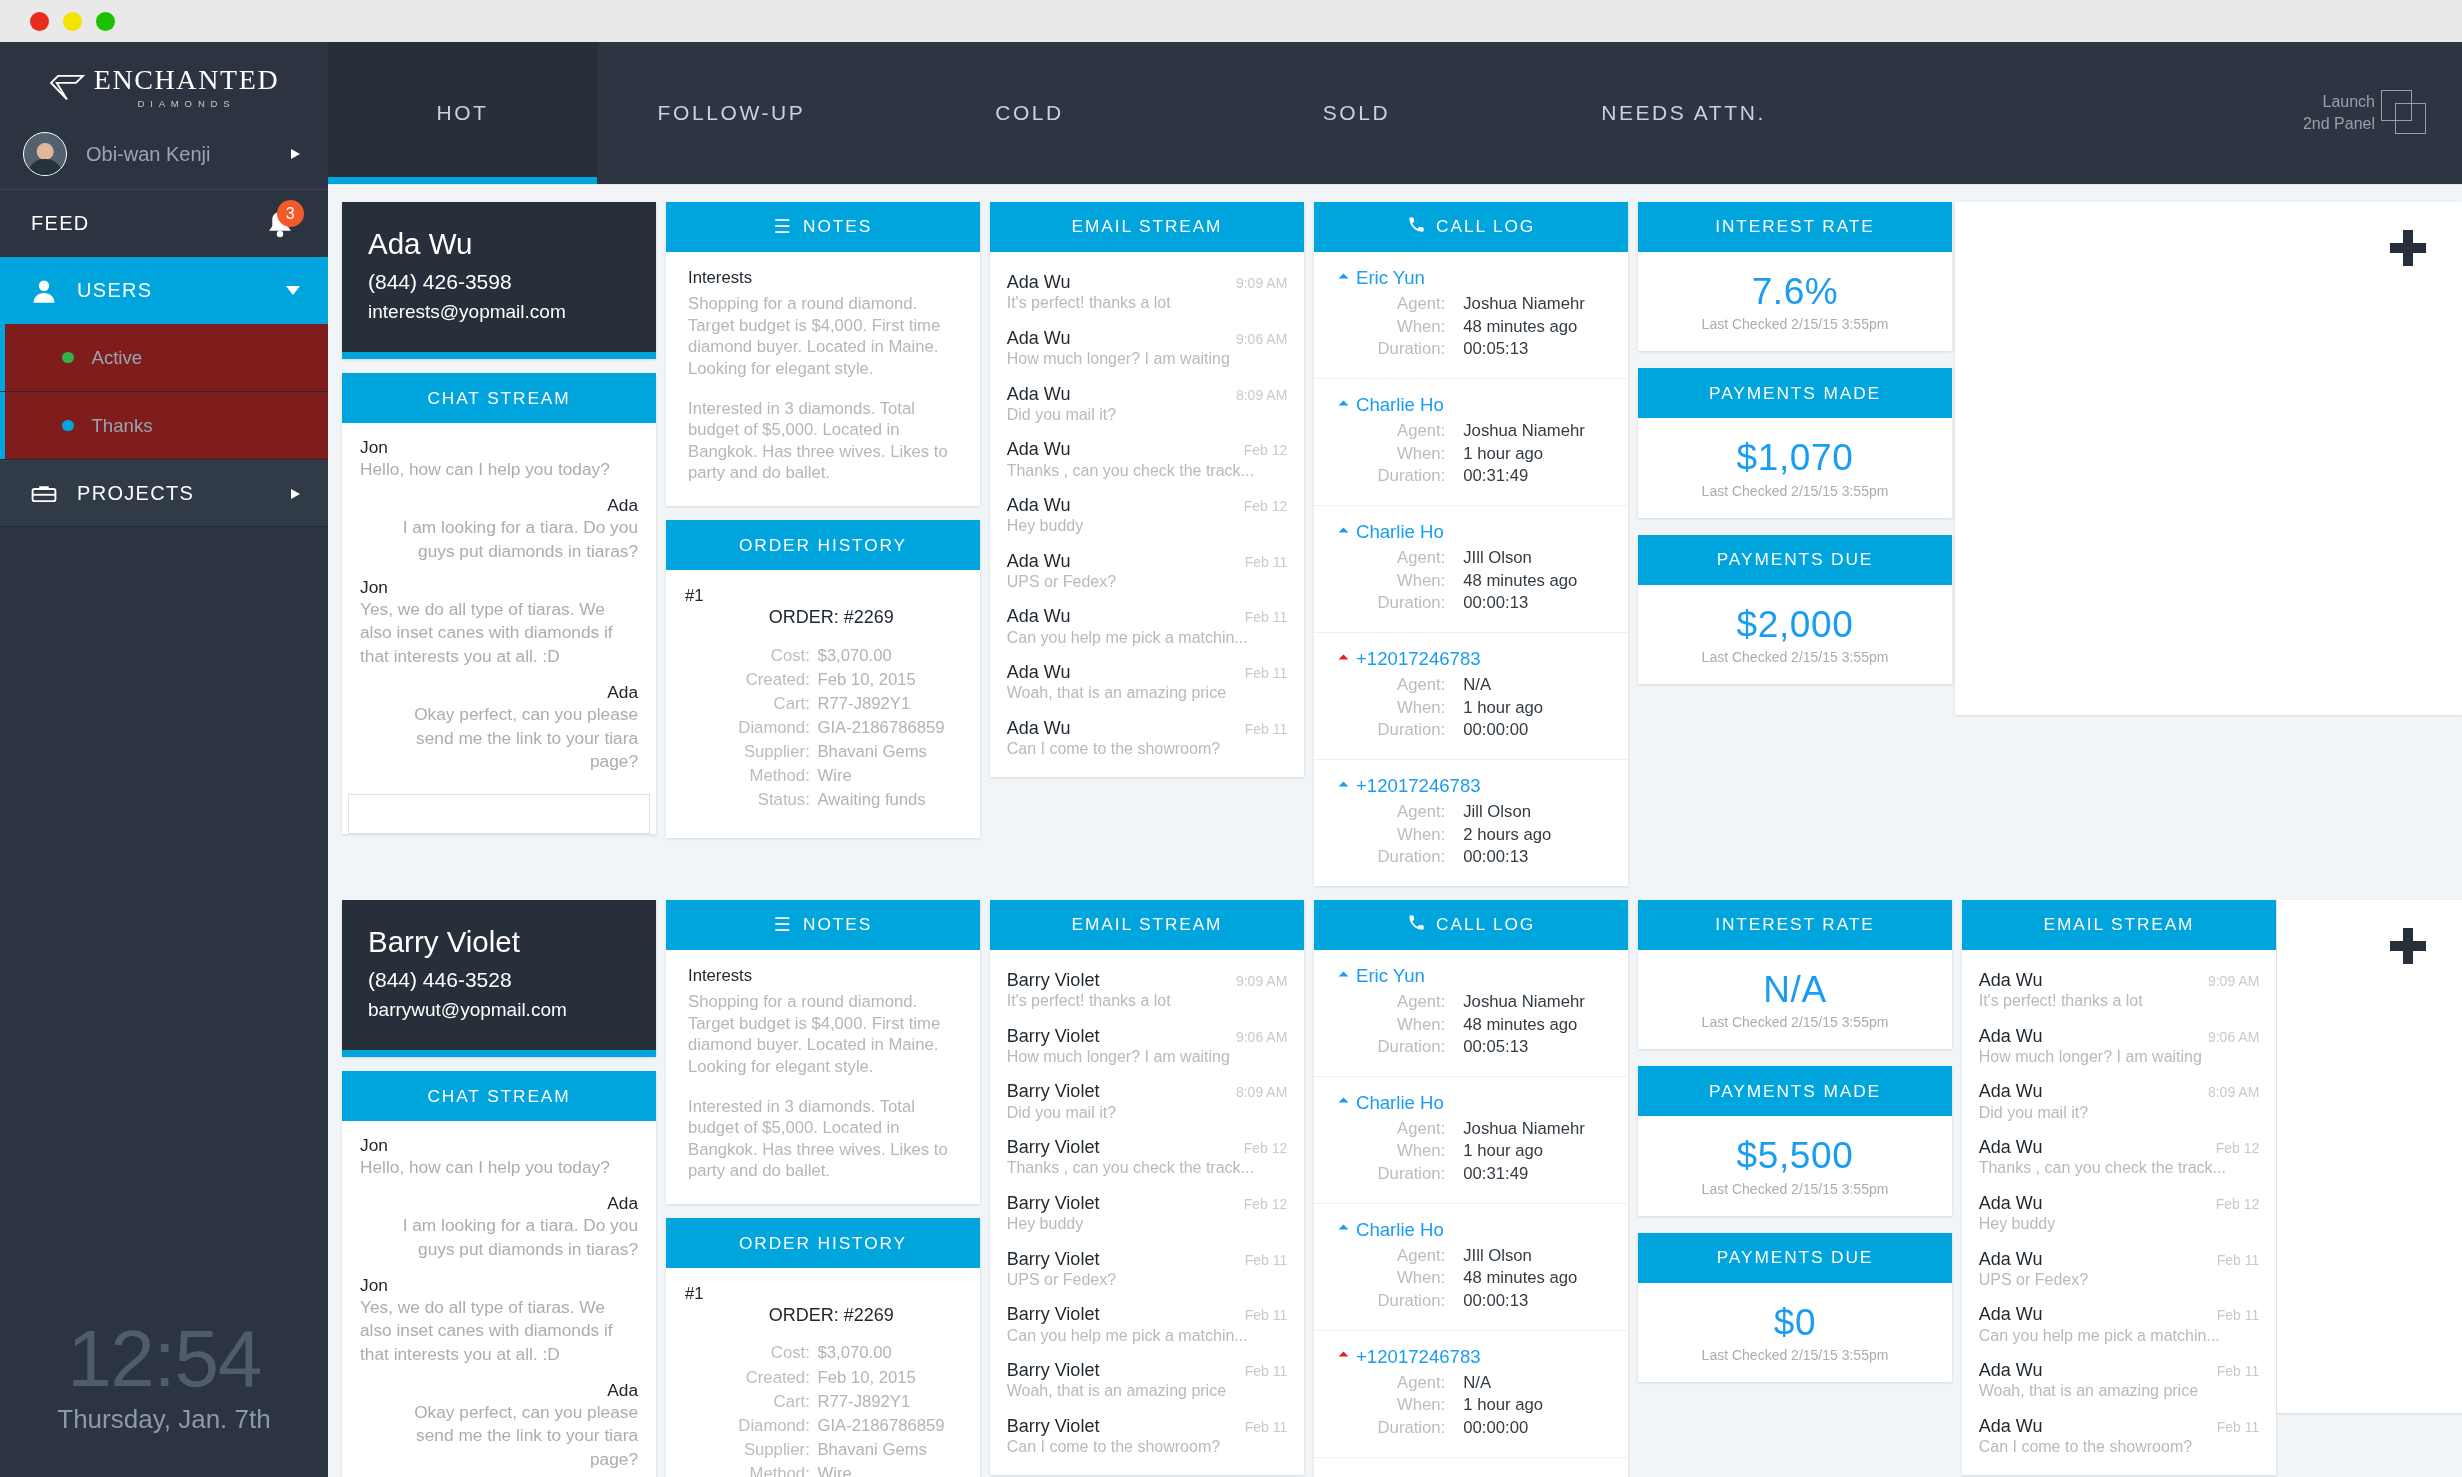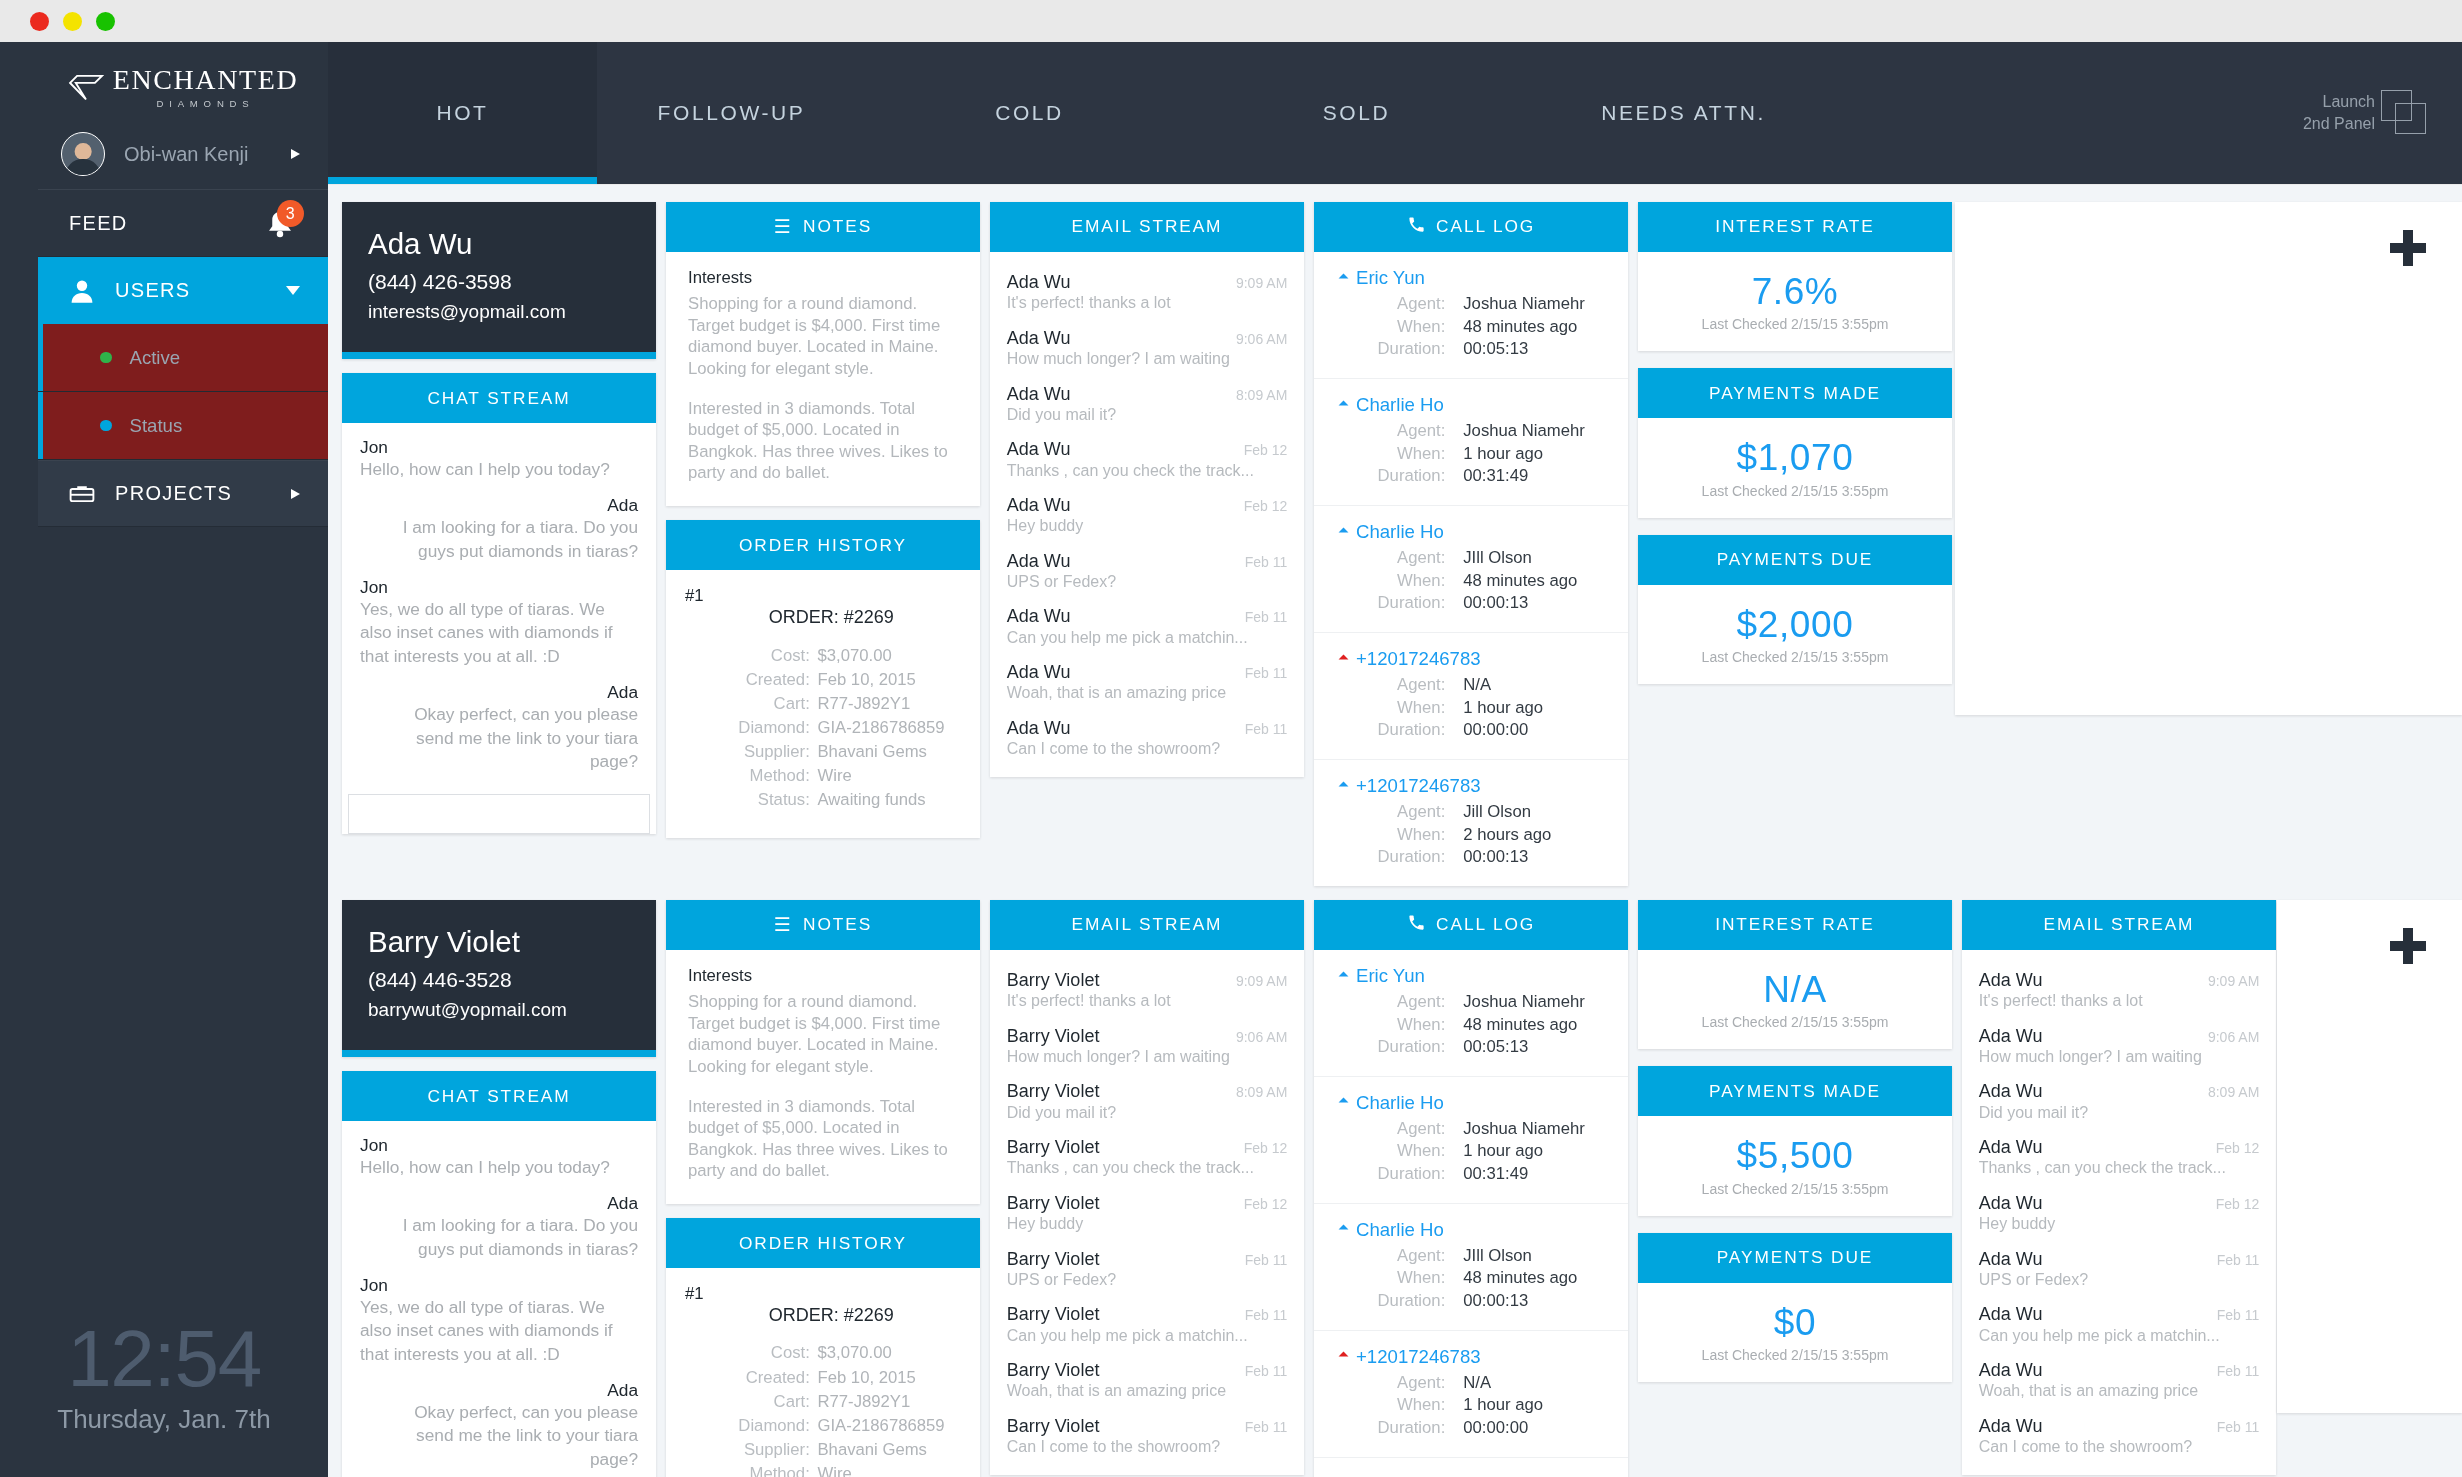--- a/index.html
+++ b/index.html
@@ -10,21 +10,21 @@
     -webkit-font-smoothing: antialiased;
   }
   
   #app { position:relative; width:2462px; height:1477px; background:#eaeaea; }
   .titlebar { position:absolute; left:0; top:0; width:2462px; height:42px; background:#e9e9e9; }
   .dots { position:absolute; left:29.5px; top:11.5px; display:flex; gap:14px; }
   .dot { width:19px; height:19px; border-radius:50%; }
   .dot.red{ background:#eb2a1e; } .dot.yel{ background:#f4e300; } .dot.grn{ background:#18c200; }
 
   
-  .sidebar { position:absolute; left:0; top:42px; width:328px; height:1435px; background:#2b3440;padding-left:38px; }
+  .sidebar { position:absolute; left:0; top:42px; width:328px; height:1435px; background:#2b3440; }
   .logo-wrap { height:77px; display:flex; align-items:center; justify-content:center; padding-top:14px;}
   .logo { display:flex; align-items:center; gap:9px; }
   .logo-gem { width:36px; height:28px; }
   .logo-text { display:flex; flex-direction:column; }
   .logo-main { color:#ffffff; font-family:"Liberation Serif", serif; font-size:28px; letter-spacing:1.6px; line-height:1; }
   .logo-sub { color:#c3c8cd; font-size:9.6px; letter-spacing:5.8px; margin-top:4.5px; text-align:center; }
 
   .user-row { height:71px; display:flex; align-items:center; padding:0 28px 0 23px; border-bottom:0.6px solid #3a434f; }
   .avatar { width:44px; height:44px; border-radius:50%; border:1.9px solid #ffffff; overflow:hidden; position:relative; background:#53606e; flex:none; }
   .avatar .face { position:absolute; left:50%; top:10.3px; transform:translateX(-50%); width:16.7px; height:16.7px; border-radius:50%; background:#e0b899; }
@@ -183,21 +183,21 @@
       <span class="label">USERS</span>
       <span class="caret-down"></span>
     </div>
 
     <div class="sub-item">
       <span class="bullet green"></span>
       <span class="sub-label">Active</span>
     </div>
     <div class="sub-item">
       <span class="bullet blue"></span>
-      <span class="sub-label">Status</span>
+      <span class="sub-label">Thanks</span>
     </div>
 
     <div class="nav-item nav-projects">
       <span class="nav-icon">
         <svg width="26" height="19" viewBox="0 0 40 30">
             <rect x="2" y="8" width="36" height="19" rx="3" fill="none" stroke="#fff" stroke-width="3"></rect>
             <path d="M2 17h36" stroke="#fff" stroke-width="3"></path>
             <path d="M14 8V5h12v3" fill="none" stroke="#fff" stroke-width="3"></path>
           </svg>
       </span>

